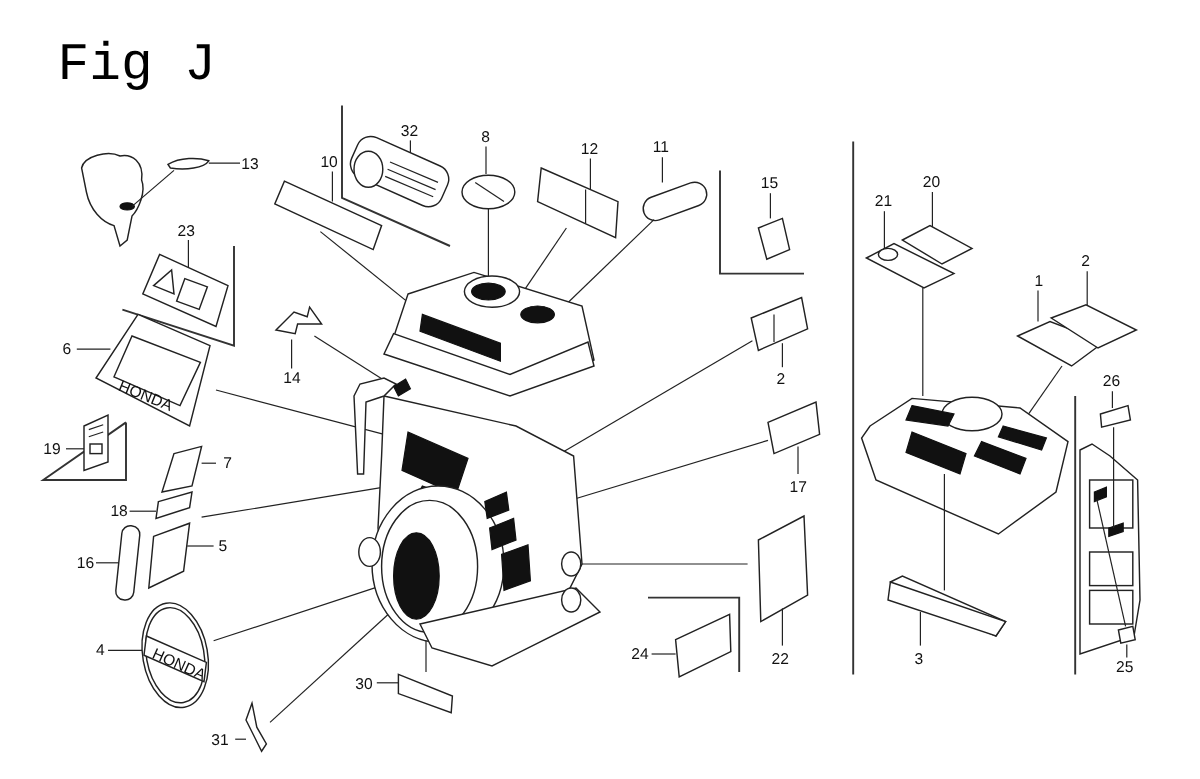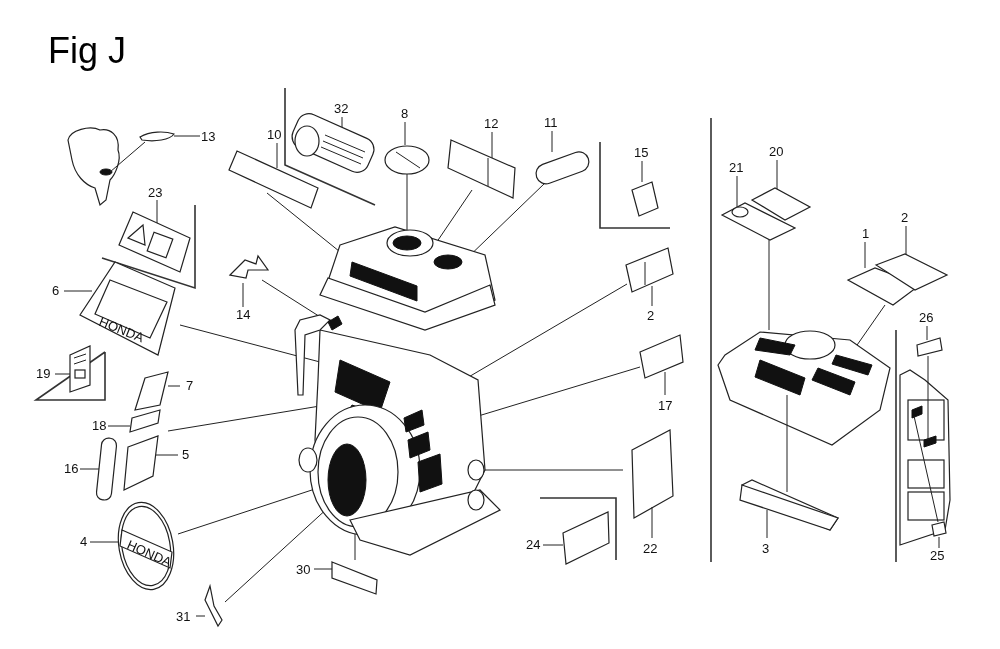--- a/index.html
+++ b/index.html
@@ -1,17 +1,17 @@
 <!DOCTYPE html>
 <html><head>
 <meta charset="utf-8">
 <style>
   html, body { margin:0; padding:0; background:#ffffff; }
   body { width:1000px; height:649px; position:relative; overflow:hidden; font-family:"Liberation Sans", sans-serif; }
-  #fig-title { position:absolute; left:48px; top:30px; font-size:36px; color:#000; font-family:Liberation Sans, sans-serif; }
+  #fig-title { position:absolute; left:48px; top:30px; font-size:44px; color:#000; font-family:Liberation Mono, monospace; }
   svg#diagram { position:absolute; left:0; top:0; }
   .lbl { font-family:"Liberation Sans", sans-serif; font-size:13px; fill:#111; }
   .ln { stroke:#222; stroke-width:1; fill:none; }
   .part { stroke:#222; stroke-width:1.2; fill:#fff; }
   .blk { fill:#111; stroke:#111; }
   .frame { stroke:#333; stroke-width:1.6; fill:none; }
 </style>
 </head>
 <body>
 

